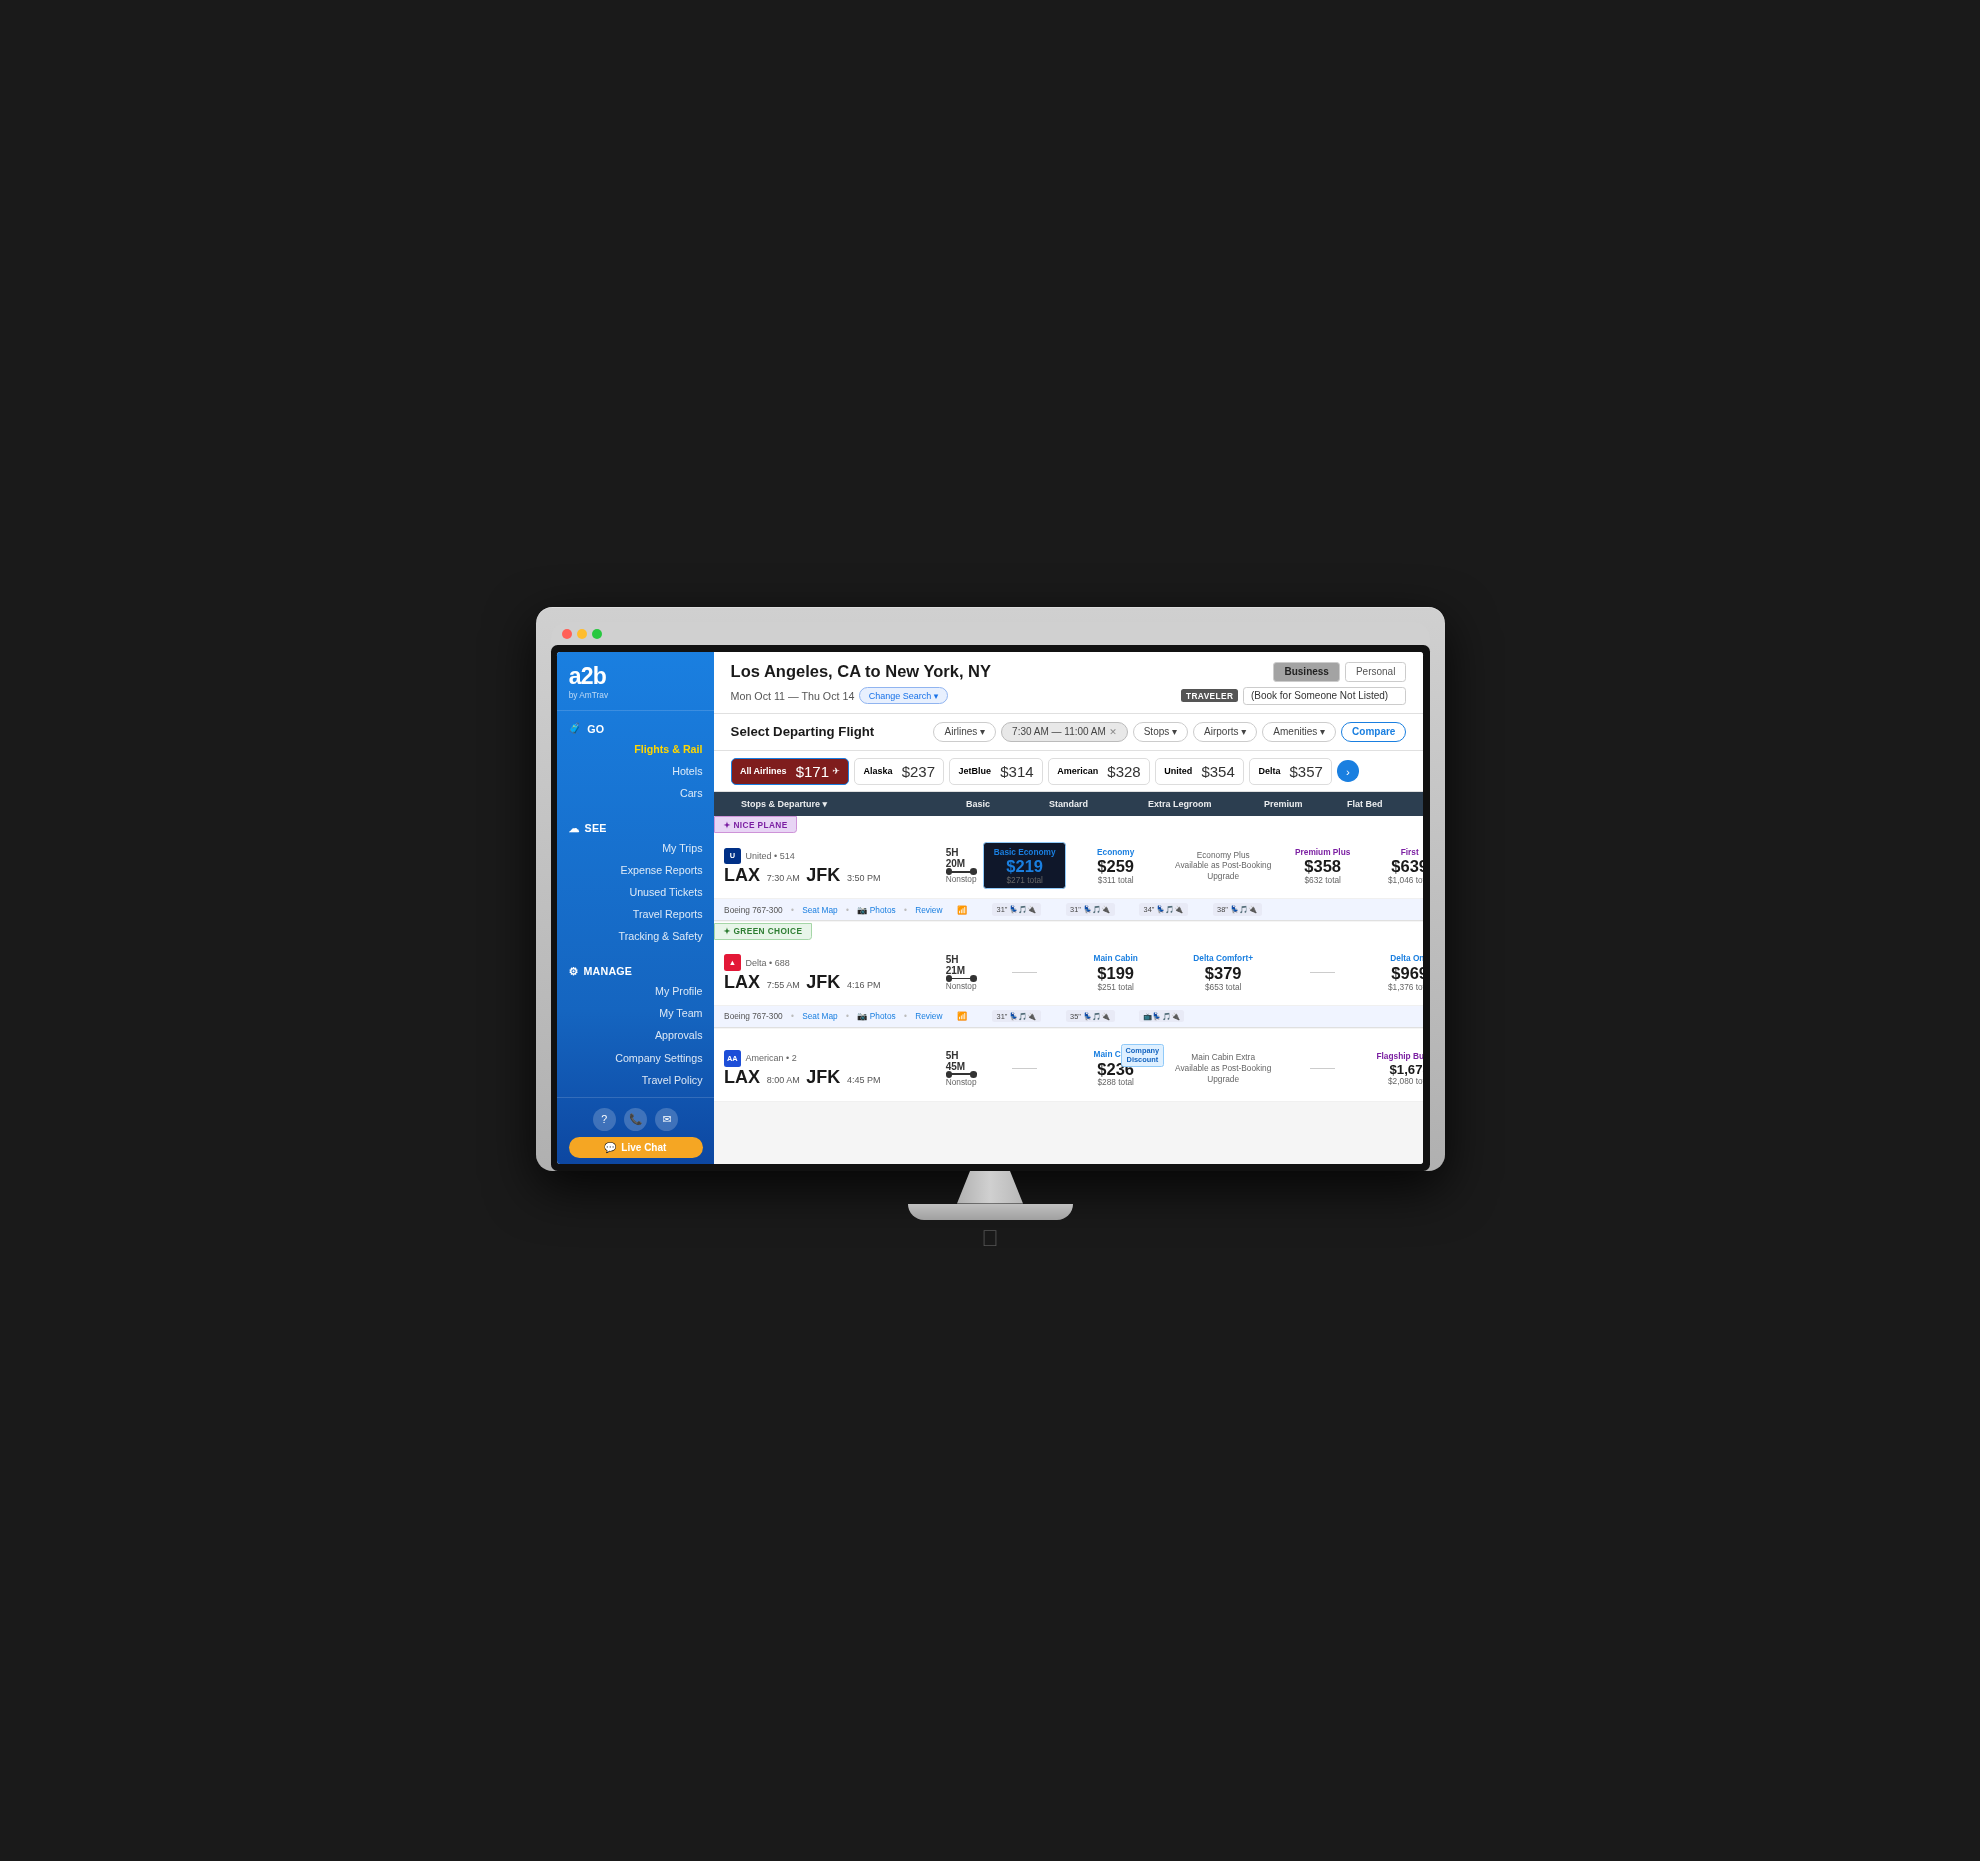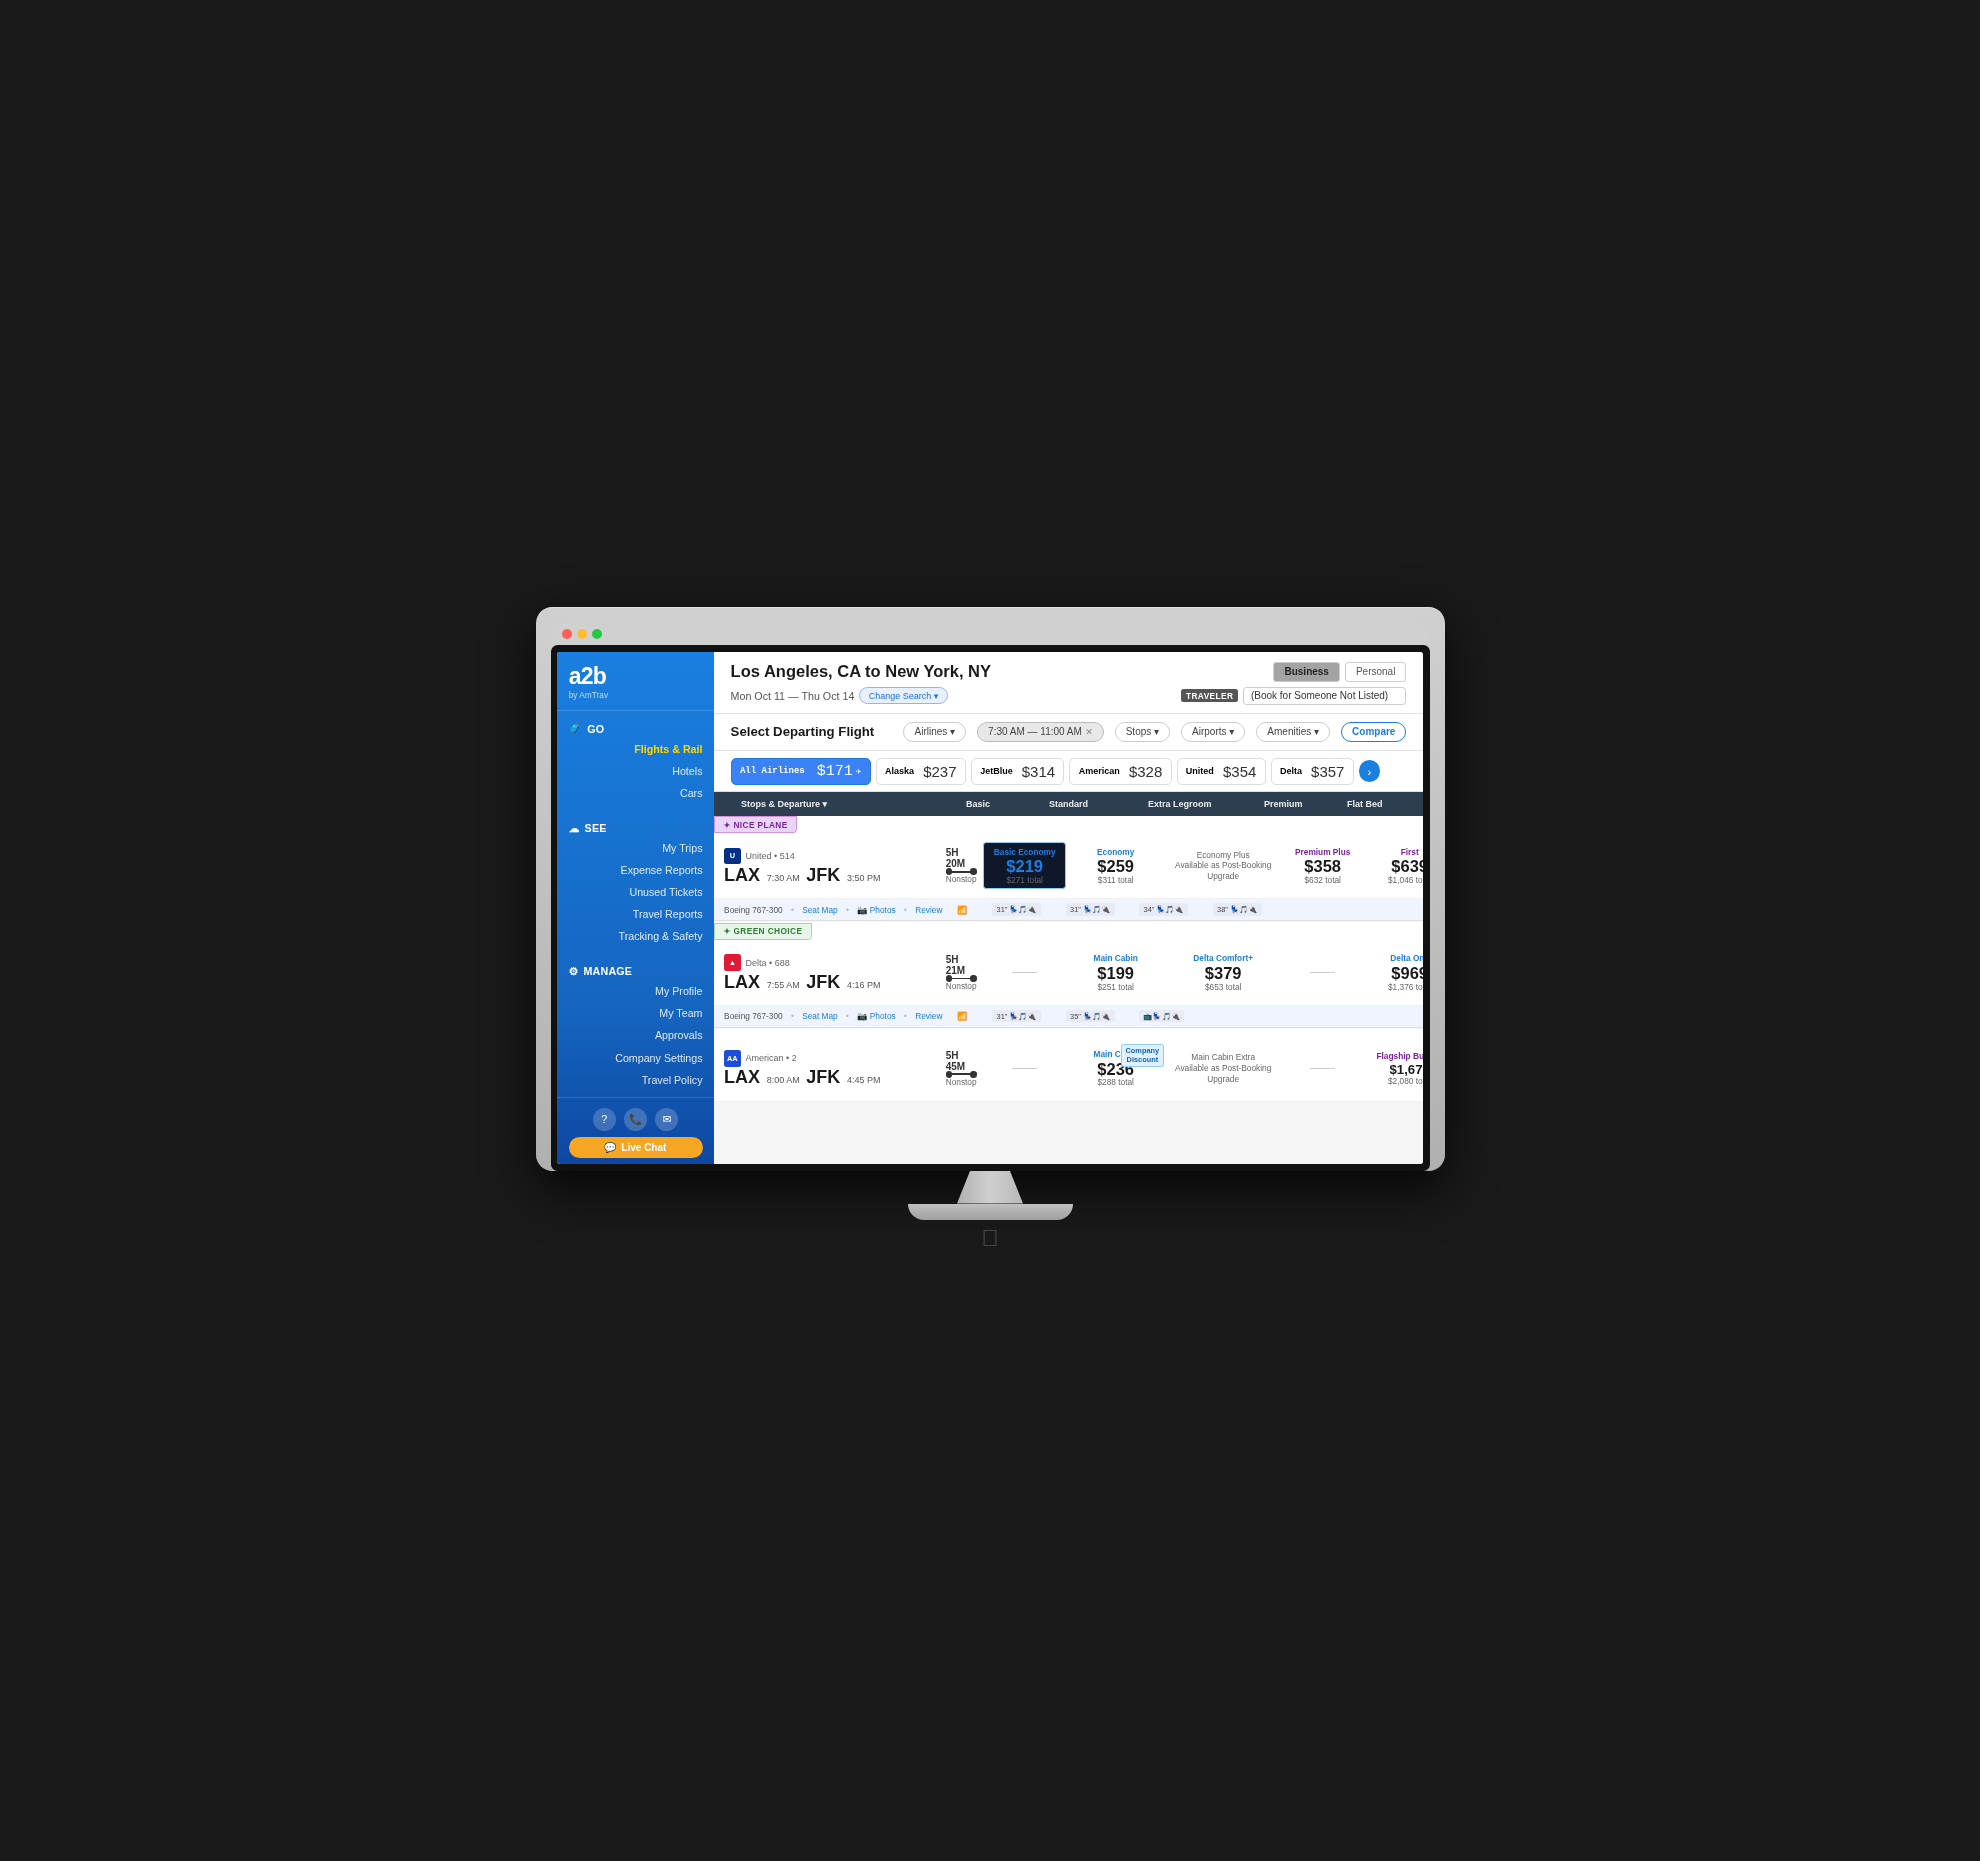--- a/index.html
+++ b/index.html
@@ -248,21 +248,21 @@
       border-bottom: 0.8px solid #e0e0e0;
     }
     .select-flight-title {
       font-size: 13.2px;
       font-weight: 600;
       color: #1a1a1a;
     }
     .filter-btns {
       display: flex;
       align-items: center;
-      gap: 11px;
+      gap: 5px;
     }
     .filter-btn {
       border: 0.8px solid #ccc;
       border-radius: 13.2px;
       padding: 3.3px 10px;
       font-size: 10px;
       color: #444;
       background: white;
       cursor: pointer;
       display: flex;
@@ -309,24 +309,23 @@
       padding: 4.1px 8.3px;
       font-size: 9px;
       cursor: pointer;
       background: white;
       display: flex;
       align-items: center;
       gap: 3.3px;
       white-space: nowrap;
     }
     .airline-tab.all-tab {
-      background: #3b82f6;
+      background: #7f1d1d;
       color: white;
       border-color: #1a7fe0;
-      font-family: Liberation Mono, monospace;
     }
     .airline-tab .airline-name { font-weight: 600; font-size: 9px; }
     .airline-tab .airline-price { font-size: 15px; color: #333; }
     .airline-tab.all-tab .airline-price { color: white; }
     .tab-next-btn {
       width: 21.5px; height: 21.5px;
       border-radius: 50%;
       background: #1a7fe0;
       color: white;
       border: none;

